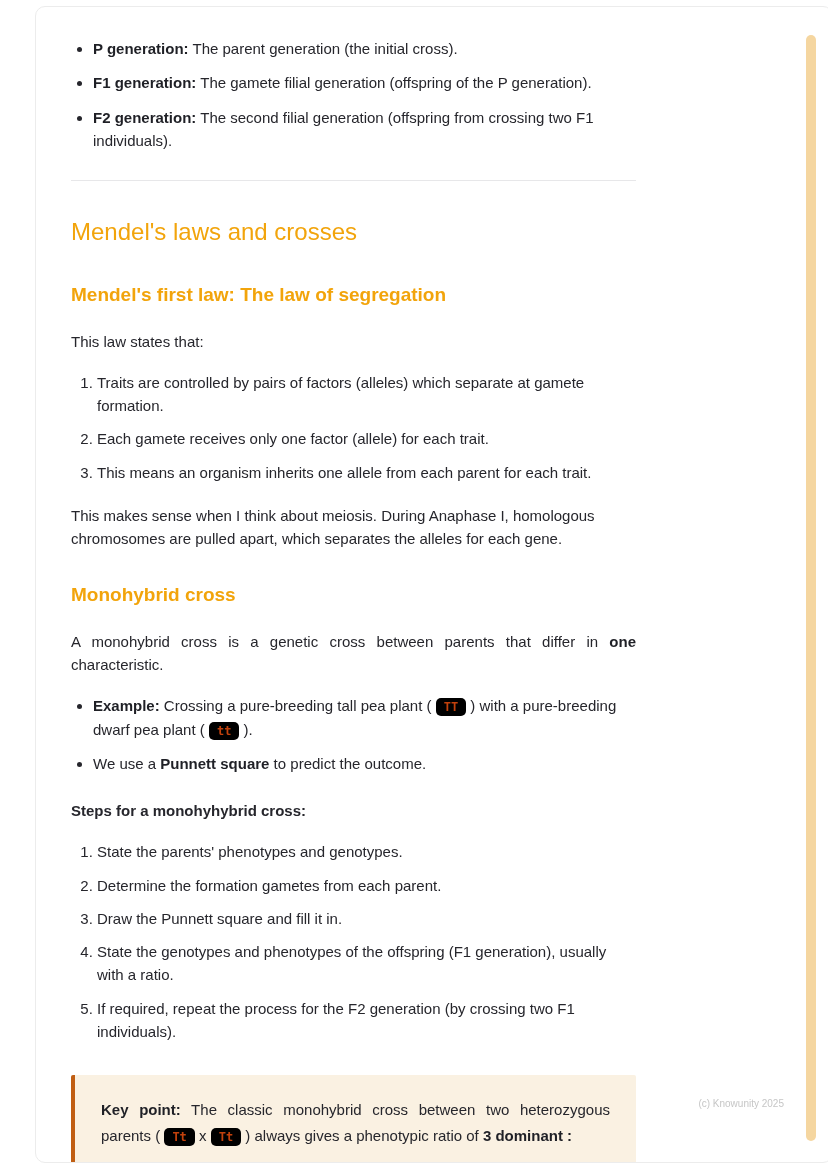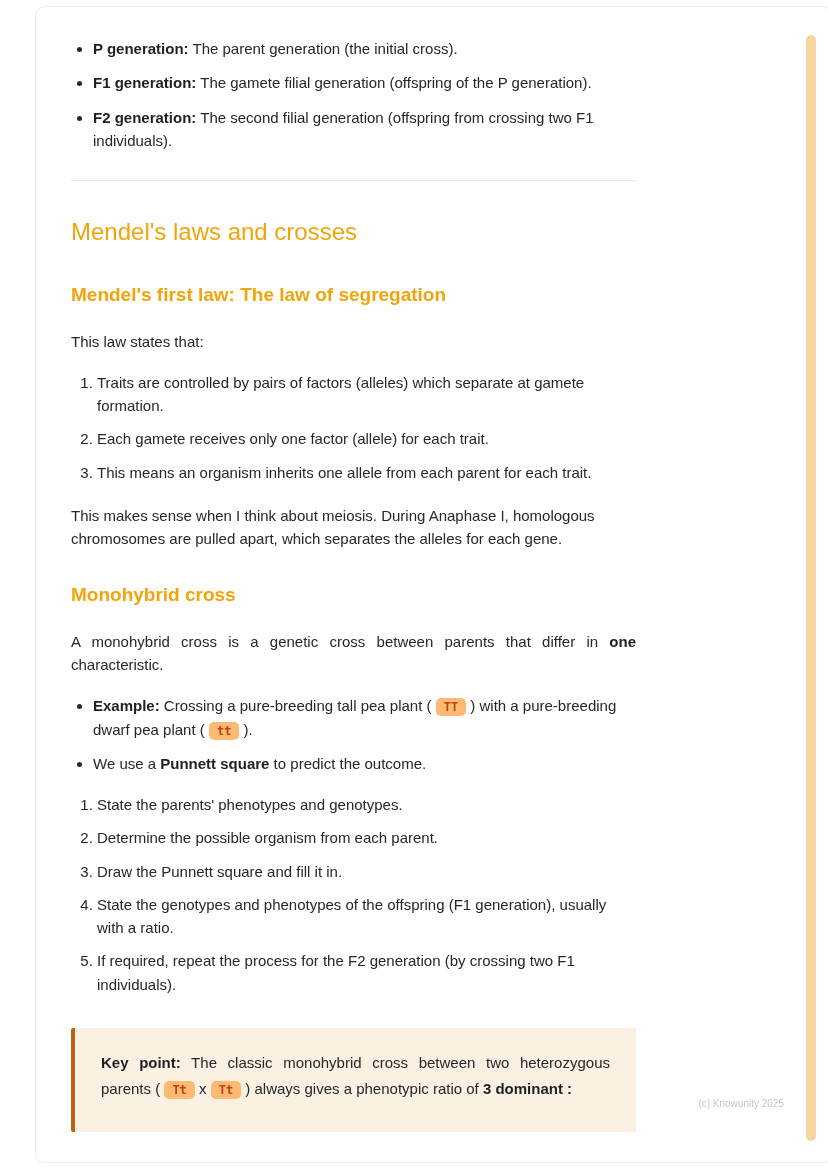--- a/index.html
+++ b/index.html
@@ -49,21 +49,21 @@
     margin: 30px 0 0 0;
     font-weight: bold;
   }
   p.para { margin: 20px 0 0 0; }
   .justify { text-align: justify; }
   code.chip {
     font-family: "DejaVu Sans Mono", "Liberation Mono", monospace;
     font-size: 12px;
     font-weight: bold;
     color: #C2410C;
-    background: #fdba74;
+    background: #000000;
     padding: 2px 8px;
     border-radius: 5px;
     white-space: nowrap;
   }
   p.steps-heading {
     margin: 24px 0 0 0;
     font-weight: bold;
   }
   .callout {
     margin-top: 32px;
@@ -131,24 +131,25 @@
 
     <ul class="bullets" style="margin-top:18px;">
       <li>
         <strong>Example:</strong><span> Crossing a pure-breeding tall pea plant ( </span><code class="chip">TT</code><span> ) with a pure-breeding dwarf pea plant ( </span><code class="chip">tt</code><span> ).</span>
       </li>
       <li>
         <span>We use a </span><strong>Punnett square</strong><span> to predict the outcome.</span>
       </li>
     </ul>
 
+    <p class="steps-heading">Steps for a monohyhybrid cross:</p>
 
     <ol class="numlist">
       <li>State the parents' phenotypes and genotypes.</li>
-      <li>Determine the possible organism from each parent.</li>
+      <li>Determine the formation gametes from each parent.</li>
       <li>Draw the Punnett square and fill it in.</li>
       <li>State the genotypes and phenotypes of the offspring (F1 generation), usually with a ratio.</li>
       <li>If required, repeat the process for the F2 generation (by crossing two F1 individuals).</li>
     </ol>
 
     <div class="callout">
       <p>
         <strong>Key point:</strong><span> The classic monohybrid cross between two heterozygous parents ( </span><code class="chip">Tt</code><span> x </span><code class="chip">Tt</code><span> ) always gives a phenotypic ratio of </span><strong>3 dominant :</strong>
       </p>
     </div>

